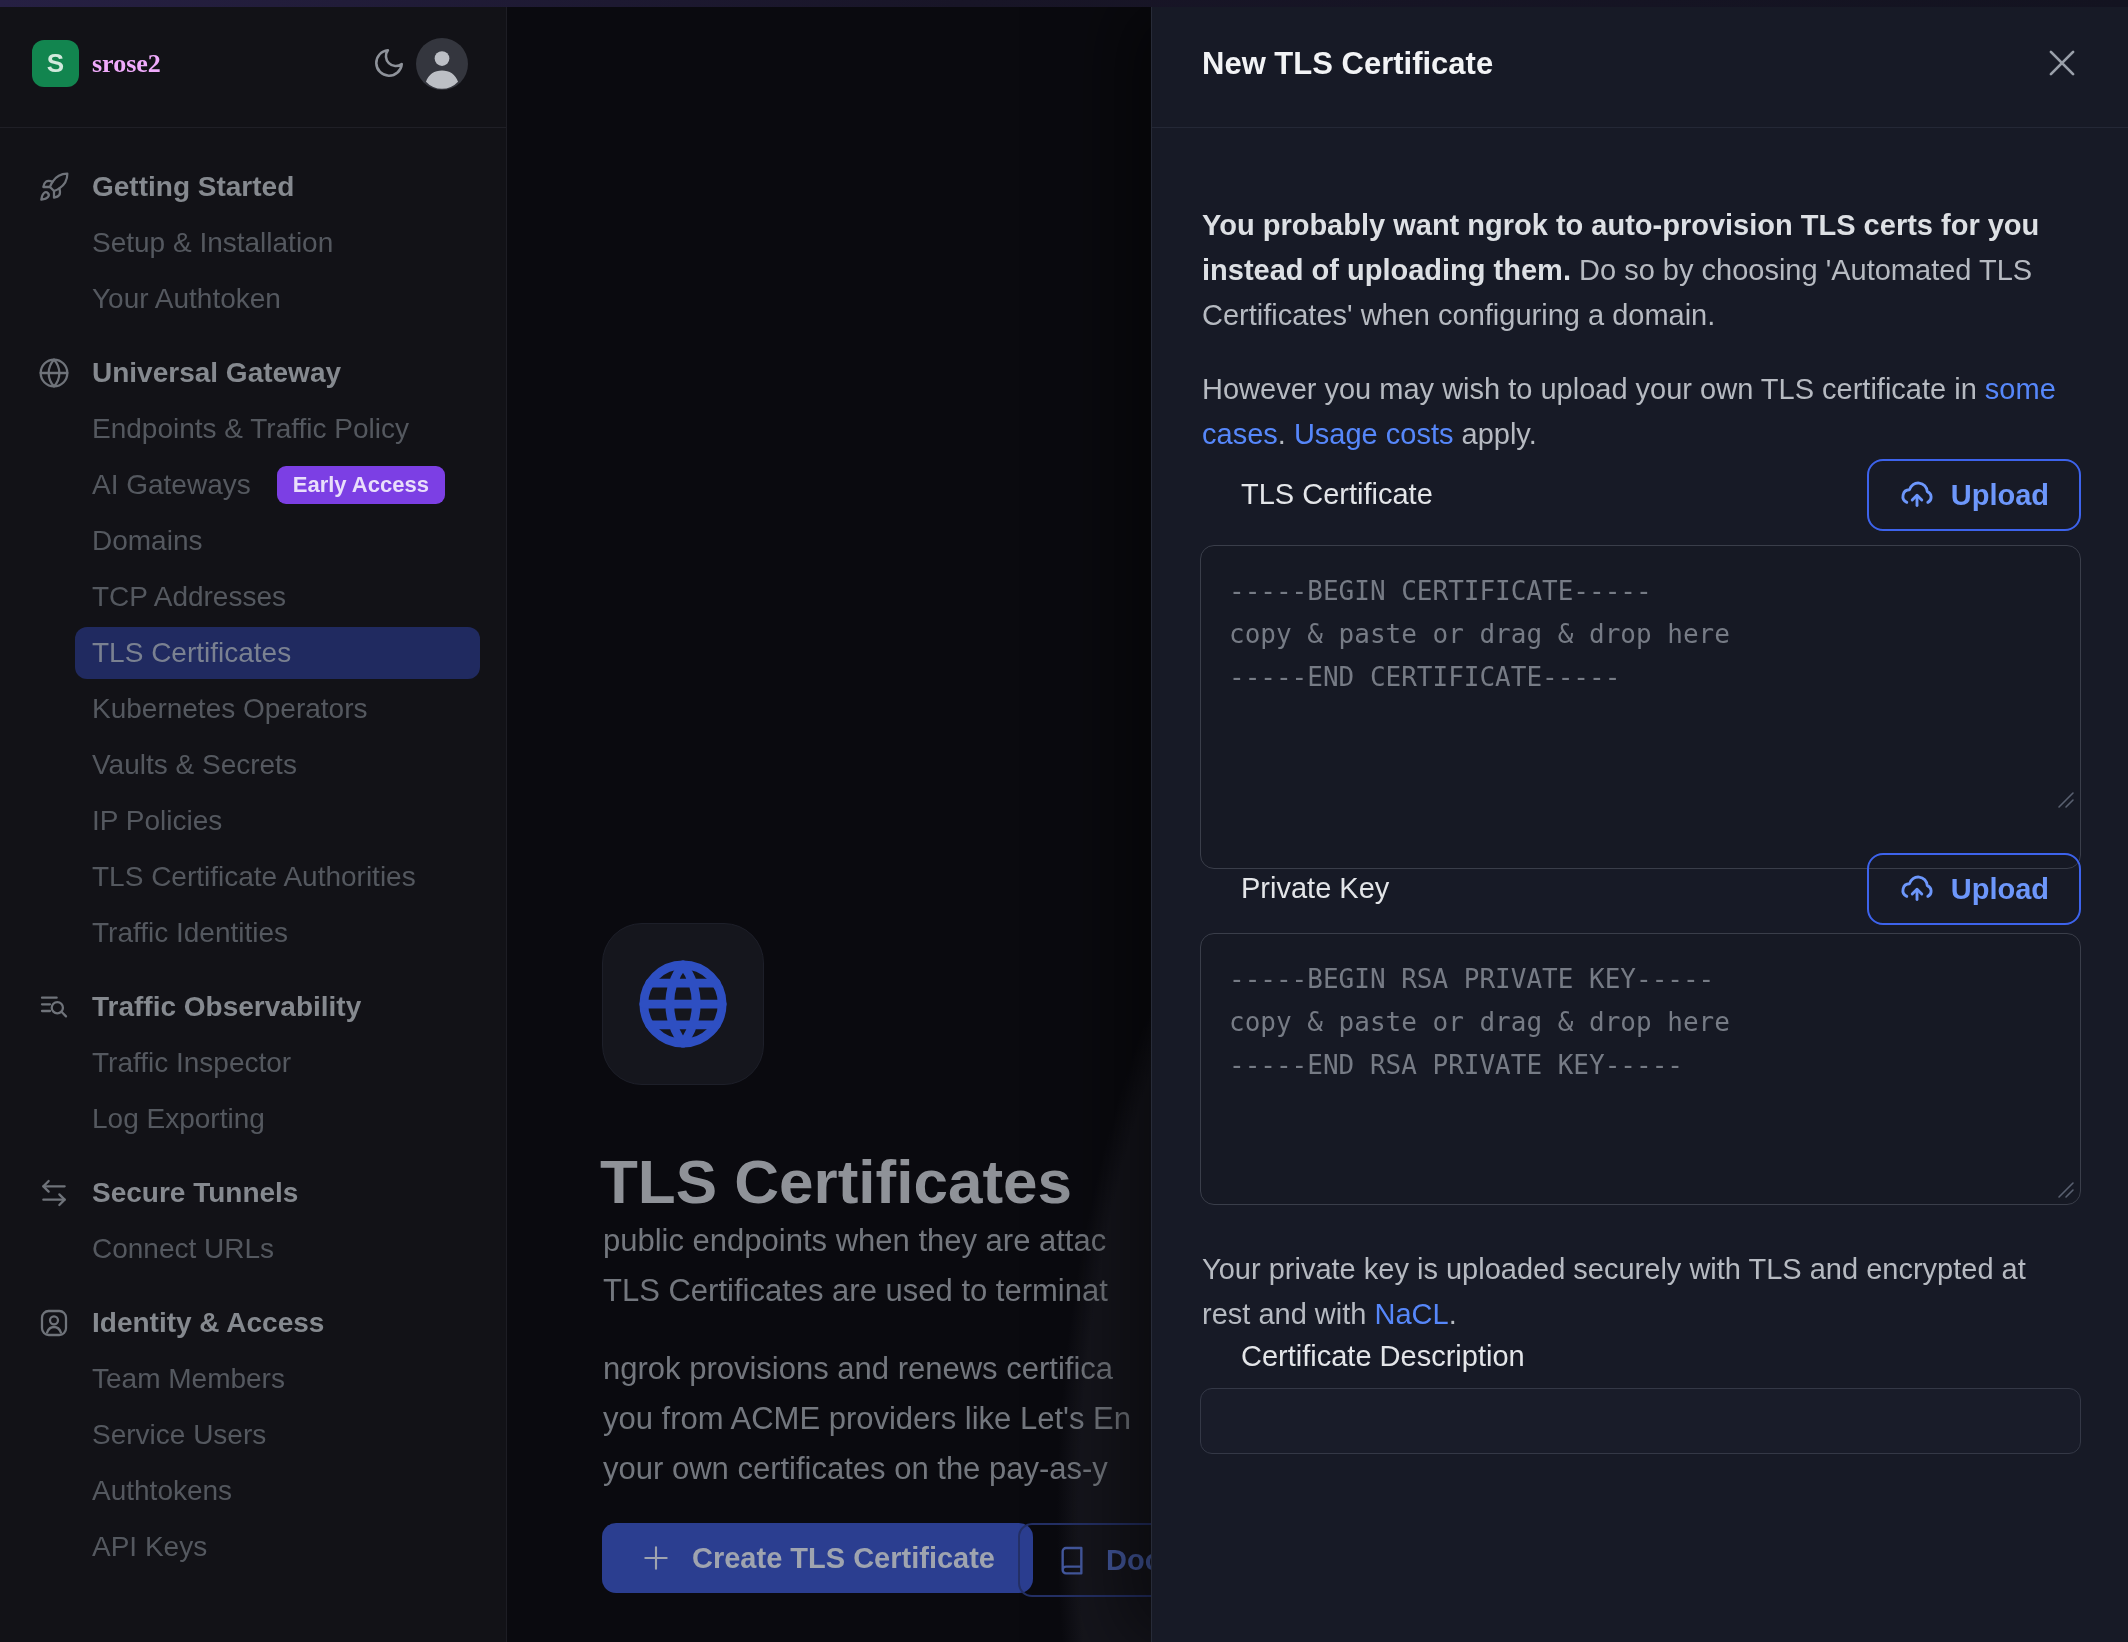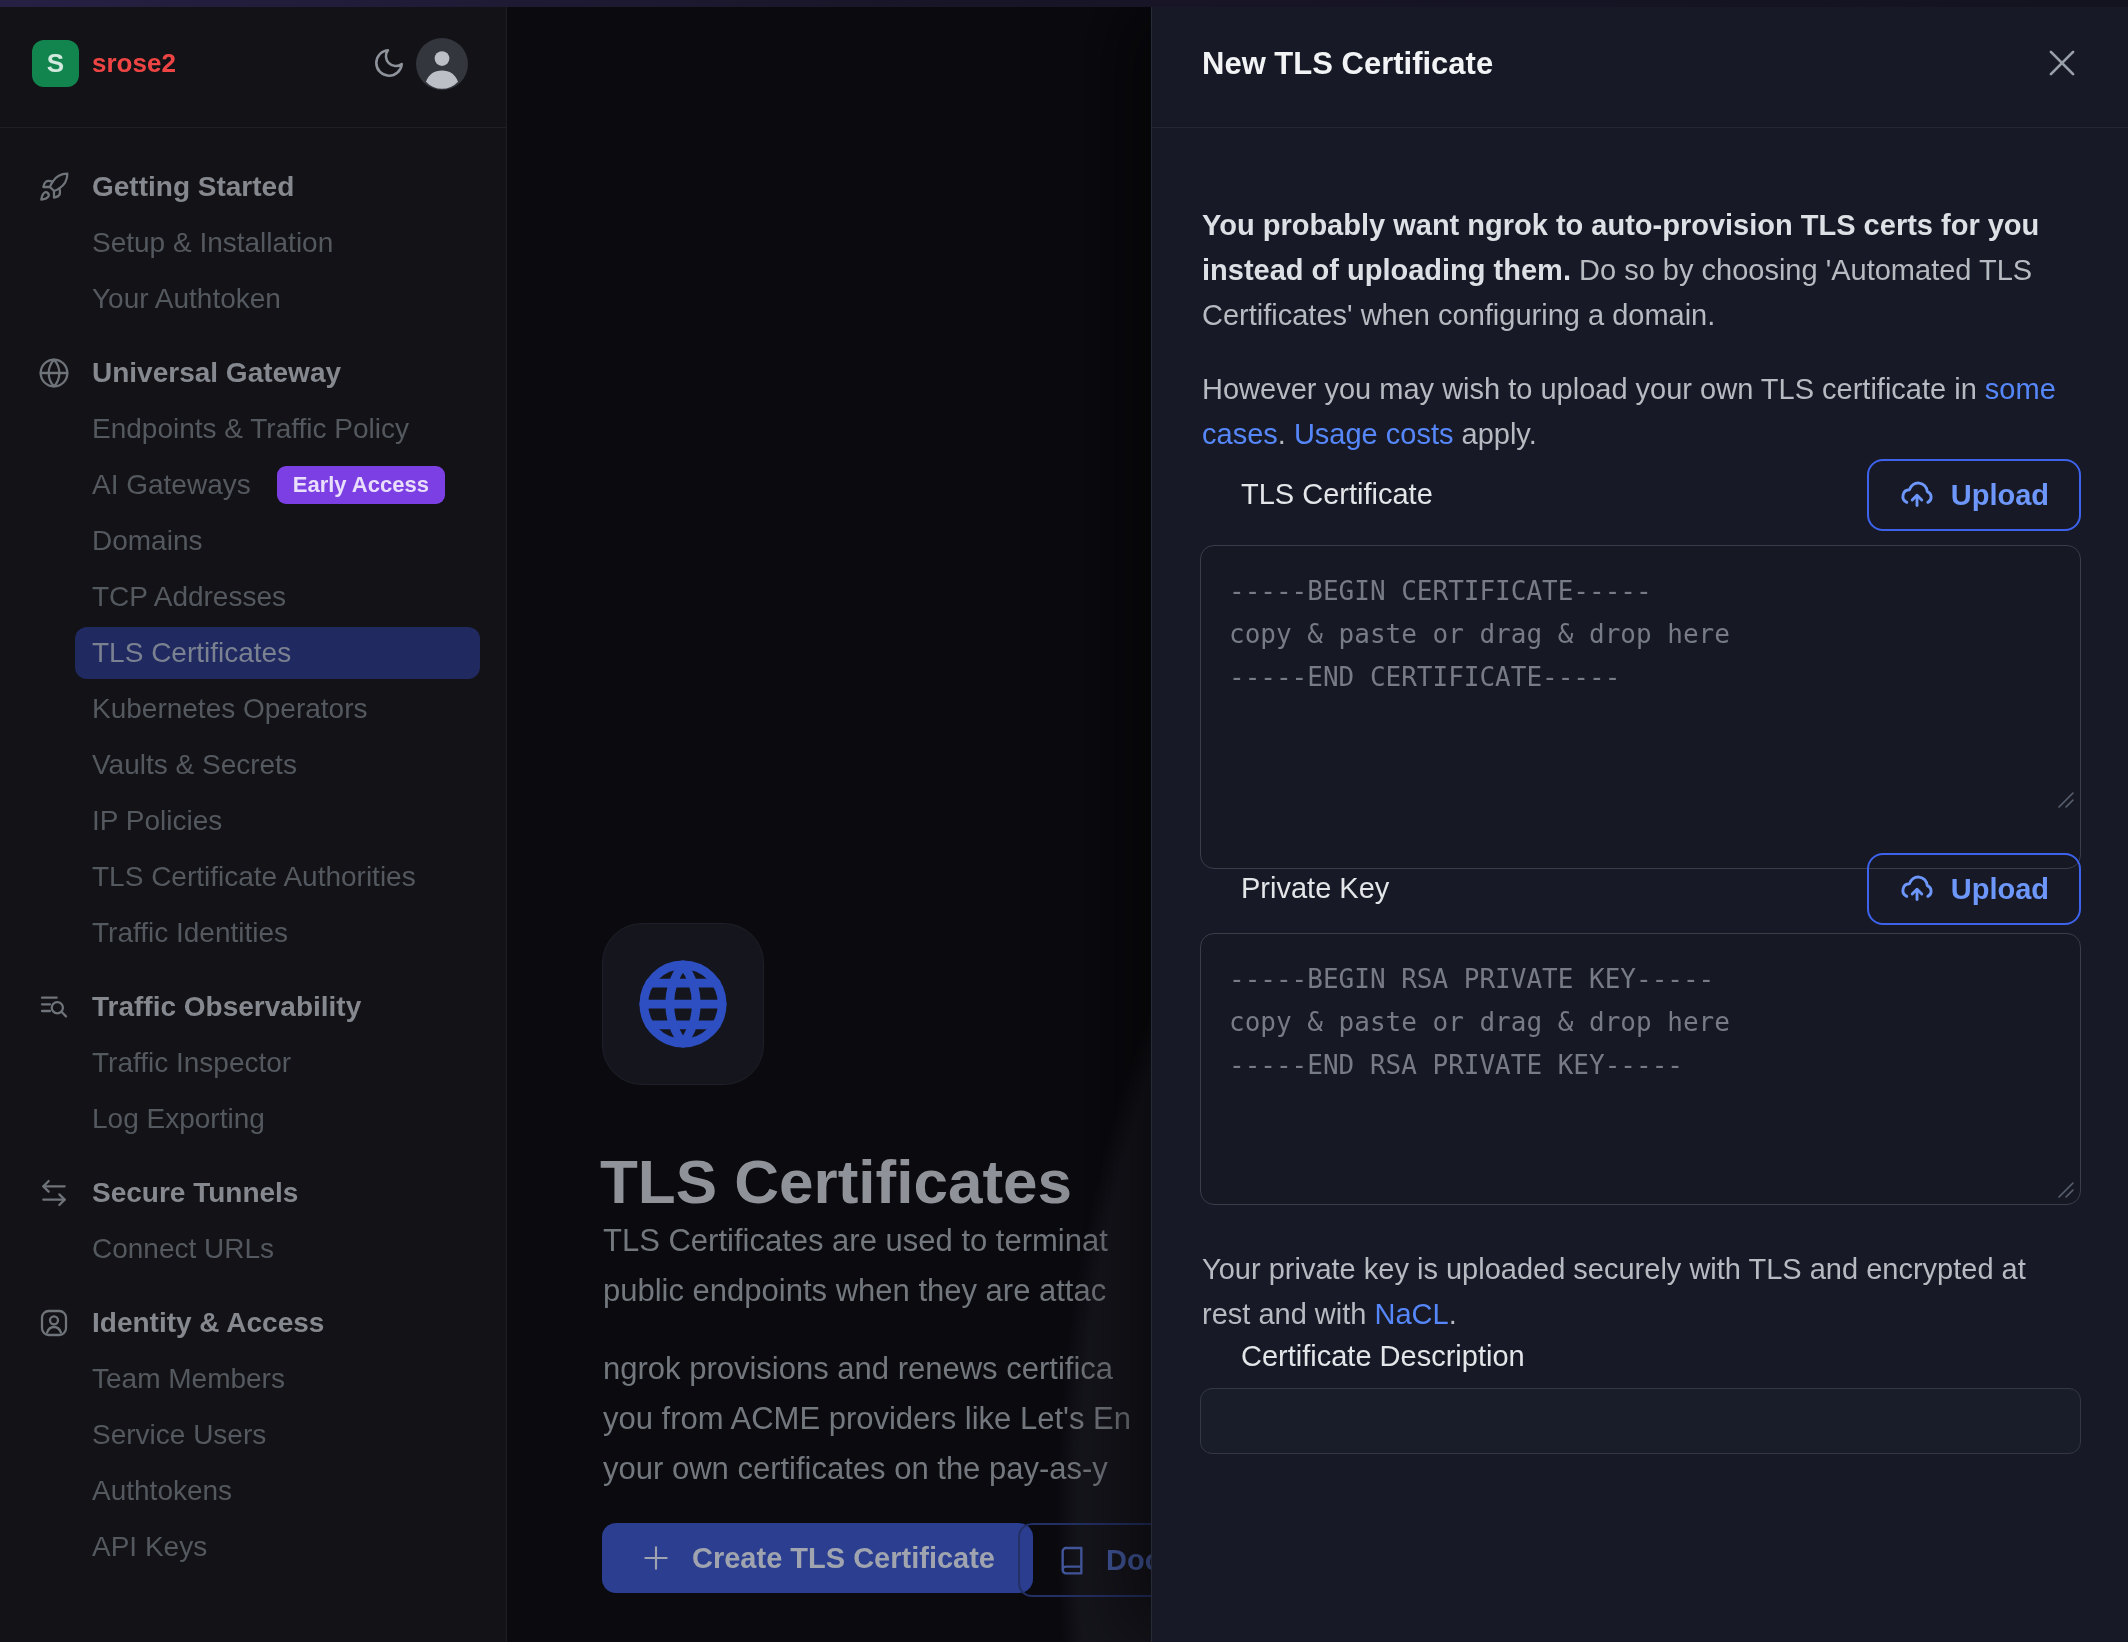--- a/index.html
+++ b/index.html
@@ -6,21 +6,21 @@
   #app{position:relative;width:2128px;height:1642px;overflow:hidden;background:#0a0a0f;
        font-family:"Liberation Sans","DejaVu Sans",sans-serif;-webkit-font-smoothing:antialiased;}
   .top-strip{position:absolute;left:0;top:0;right:0;height:7px;z-index:60;
        background:linear-gradient(90deg,#262043 0%,#181527 45%,#131320 100%);}
 
   
   #sidebar{position:absolute;left:0;top:0;bottom:0;width:506px;background:#121217;border-right:1px solid #1d1d24;}
   .side-header{position:absolute;top:0;left:0;right:0;height:127px;border-bottom:1px solid #1f1f26;}
   .user-chip{position:absolute;left:32px;top:40px;width:47px;height:47px;border-radius:12px;background:#12854f;
        color:#d2e9dd;font-weight:700;font-size:26px;display:flex;align-items:center;justify-content:center;}
-  .user-name{position:absolute;left:92px;top:0;height:127px;line-height:127px;font-size:26px;font-weight:700;color:#ef4444;}
+  .user-name{position:absolute;left:92px;top:0;height:127px;line-height:127px;font-size:26px;font-weight:700;color:#f0abfc;font-family:Liberation Serif, serif;}
   .icon-btn{color:#8e929a;}
   .moon-btn{position:absolute;right:100px;top:46px;width:34px;height:34px;}
   .avatar{position:absolute;right:38px;top:38px;width:52px;height:52px;border-radius:50%;background:#34363e;
        display:flex;align-items:center;justify-content:center;color:#bcbfc5;overflow:hidden;}
   #sidebar-nav{position:absolute;top:127px;left:0;right:0;bottom:0;overflow:hidden;padding-top:32px;}
   .nav-section{margin-top:18px;}
   .nav-section:first-child{margin-top:0;}
   .nav-head{position:relative;height:56px;display:flex;align-items:center;padding-left:92px;
        font-size:28px;font-weight:700;color:#85898f;}
   .nav-icon{position:absolute;left:38px;top:12px;width:32px;height:32px;color:#6f737a;}
@@ -236,22 +236,22 @@
 
   <main id="main">
     <div class="tile">
       <svg viewBox="0 0 24 24" fill="none" stroke="currentColor" stroke-width="2.1" stroke-linecap="round">
           <circle cx="12" cy="12" r="9.4"></circle>
           <path d="M12 2.6a15.5 15.5 0 0 0 0 18.8M12 2.6a15.5 15.5 0 0 1 0 18.8M2.6 12h18.8M4 7h16M4 17h16"></path>
         </svg>
     </div>
     <h1 class="main-title">TLS Certificates</h1>
     <div class="main-p main-p1">
+      <div>public endpoints when they are attac</div>
       <div>TLS Certificates are used to terminat</div>
-      <div>public endpoints when they are attac</div>
     </div>
     <div class="main-p main-p2">
       <div>ngrok provisions and renews certifica</div>
       <div>you from ACME providers like Let's En</div>
       <div>your own certificates on the pay-as-y</div>
     </div>
     <div class="btn create-btn">
       <svg viewBox="0 0 24 24" fill="none" stroke="currentColor" stroke-width="1.6" stroke-linecap="round">
           <path d="M12 4v16M4 12h16"></path>
         </svg>

